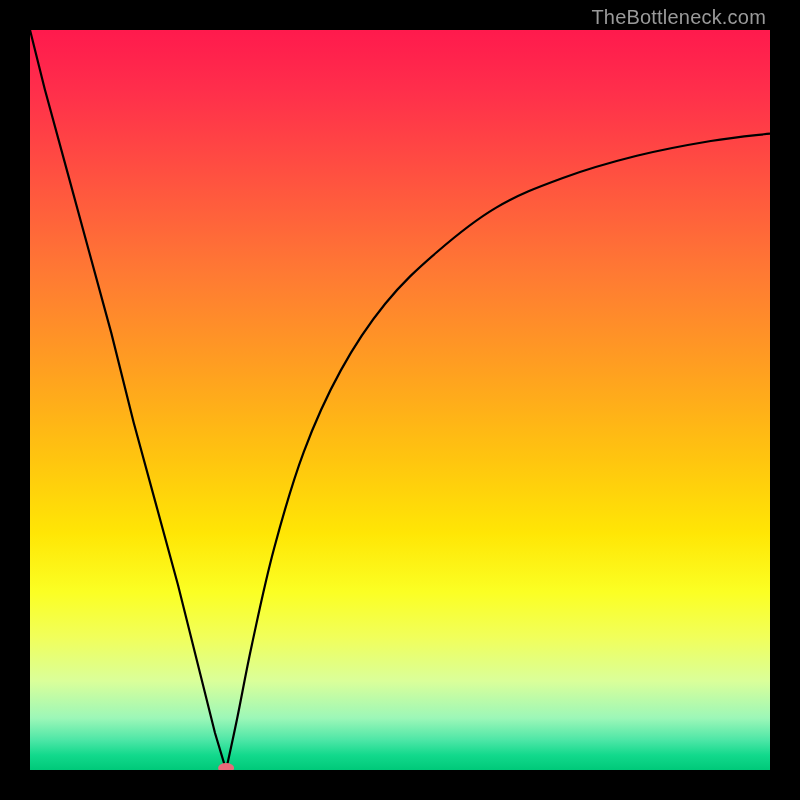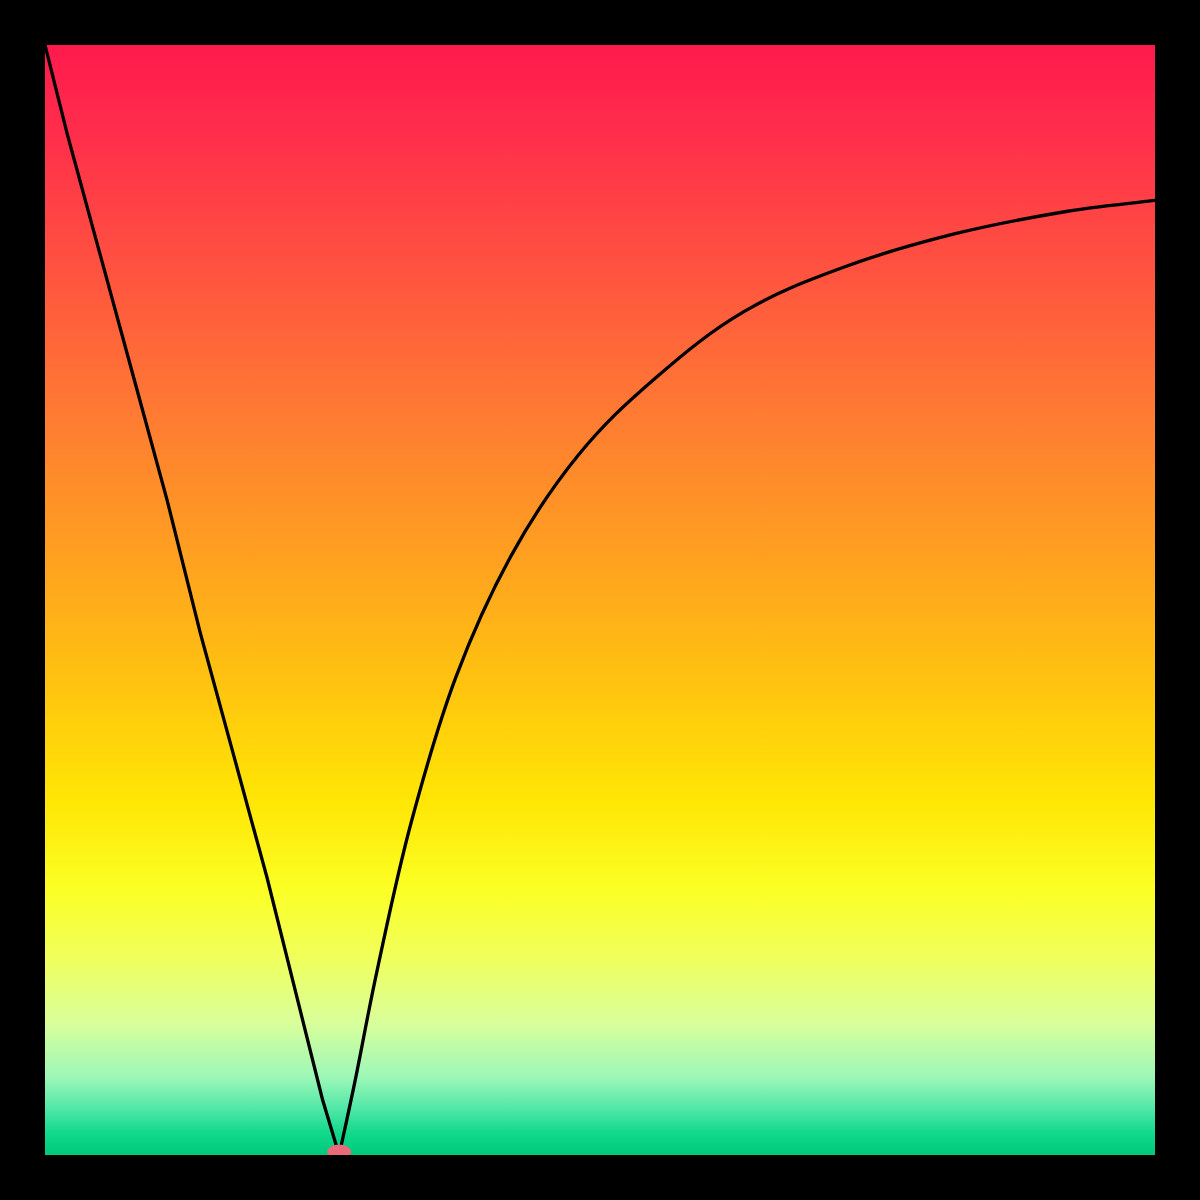--- a/index.html
+++ b/index.html
@@ -63,13 +63,14 @@
 
   <div class="plot-area">
     <svg class="curve" viewBox="0 0 740 740" preserveAspectRatio="none">
 
       <path id="curve-path" d="M 0 0 L 14.8 59.19999999999993 L 37 140.5999999999999 L 59.2 222 L 81.4 303.40000000000003 L 103.60000000000001 392.20000000000005 L 125.80000000000001 473.6 L 148 555 L 170.20000000000002 643.8 L 185 703 L 196.10000000000002 740 L 196.10000000000002 740 C 198.098 730.676, 202.538 710.844, 207.20000000000002 688.2 C 211.86200000000002 665.556, 215.34 644.836, 222 614.2 C 228.66 583.5640000000001, 234.876 552.6320000000001, 244.20000000000002 518 C 253.52400000000003 483.368, 261.812 453.76800000000003, 273.8 421.8 C 285.788 389.832, 296.148 367.03999999999996, 310.8 340.4 C 325.452 313.76, 337.88399999999996 295.112, 355.2 273.8 C 372.516 252.48800000000003, 387.02000000000004 239.316, 407.00000000000006 222 C 426.9800000000001 204.684, 443.556 190.92000000000002, 466.2 177.60000000000002 C 488.844 164.28000000000003, 507.49199999999996 157.32399999999998, 532.8 148 C 558.108 138.67600000000002, 580.16 132.46000000000006, 606.8 125.80000000000007 C 633.4399999999999 119.14000000000007, 656.8240000000001 114.99600000000001, 680.8000000000001 111 C 704.7760000000001 107.00399999999999, 729.344 104.93200000000002, 740 103.60000000000002" fill="none" stroke="#000" stroke-width="2.2"></path>
 
       <ellipse id="min-marker" cx="196.10000000000002" cy="738" rx="8" ry="5" fill="#e96a7a"></ellipse>
     </svg>
   </div>
 
+  <div class="watermark">TheBottleneck.com</div>
 </div>
 
 </body></html>

